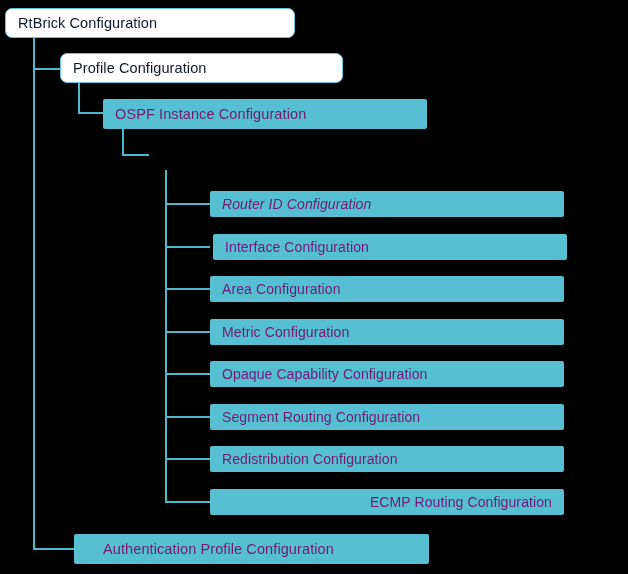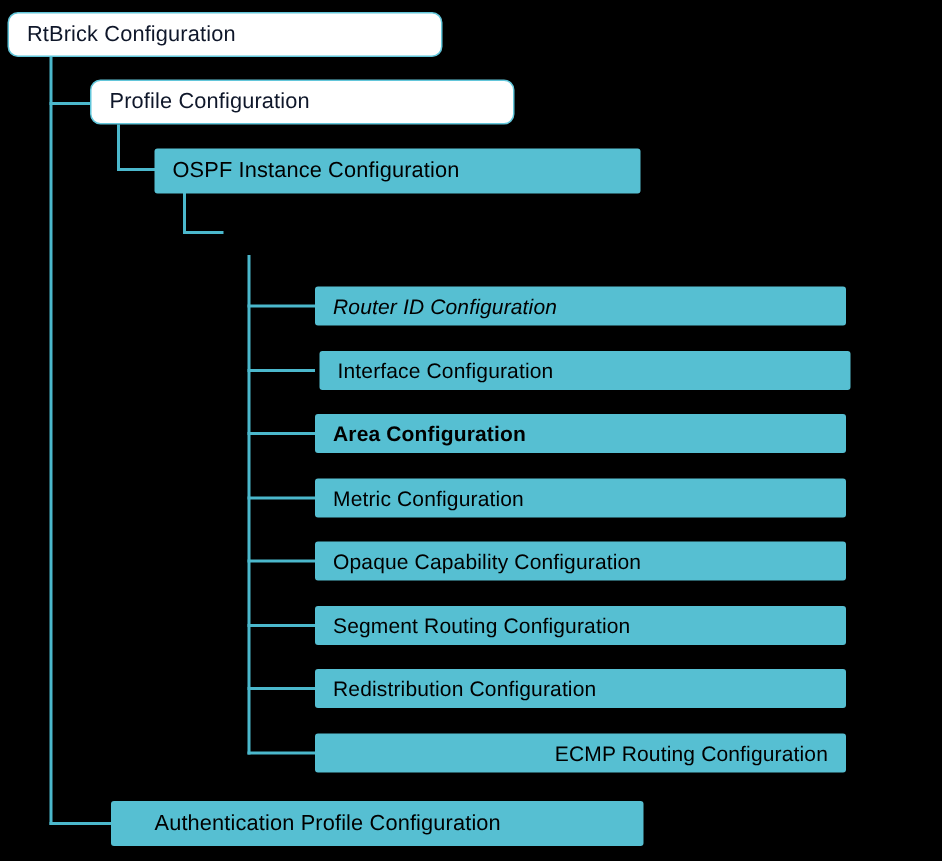--- a/index.html
+++ b/index.html
@@ -30,21 +30,21 @@
     z-index: 3;
   }
   .node.outline {
     background: #ffffff;
     border: 1.5px solid #62c6da;
     border-radius: 7px;
     color: #0f172a;
   }
   .node.filled {
     background: #56bfd2;
-    color: #000000;
+    color: #701a75;
     border-radius: 2px;
   }
   .node.leaf {
     height: 26px;
     font-size: 14px;
   }
   .conn {
     position: absolute;
     background: #4bb8cc;
     z-index: 1;
@@ -89,21 +89,21 @@
   <div id="leaf-host">
       <div class="conn h" style="left: 165px; top: 203px; width: 45px;"></div>
       <div class="node filled leaf" style="left: 210px; top: 191px; width: 354px; font-style: italic;">
         <span>Router ID Configuration</span>
       </div>
       <div class="conn h" style="left: 165px; top: 245.5px; width: 45px;"></div>
       <div class="node filled leaf" style="left: 213px; top: 233.5px; width: 354px;">
         <span>Interface Configuration</span>
       </div>
       <div class="conn h" style="left: 165px; top: 288px; width: 45px;"></div>
-      <div class="node filled leaf" style="left: 210px; top: 276px; width: 354px; font-weight: bold;">
+      <div class="node filled leaf" style="left: 210px; top: 276px; width: 354px;">
         <span>Area Configuration</span>
       </div>
       <div class="conn h" style="left: 165px; top: 330.5px; width: 45px;"></div>
       <div class="node filled leaf" style="left: 210px; top: 318.5px; width: 354px;">
         <span>Metric Configuration</span>
       </div>
       <div class="conn h" style="left: 165px; top: 373px; width: 45px;"></div>
       <div class="node filled leaf" style="left: 210px; top: 361px; width: 354px;">
         <span>Opaque Capability Configuration</span>
       </div>

